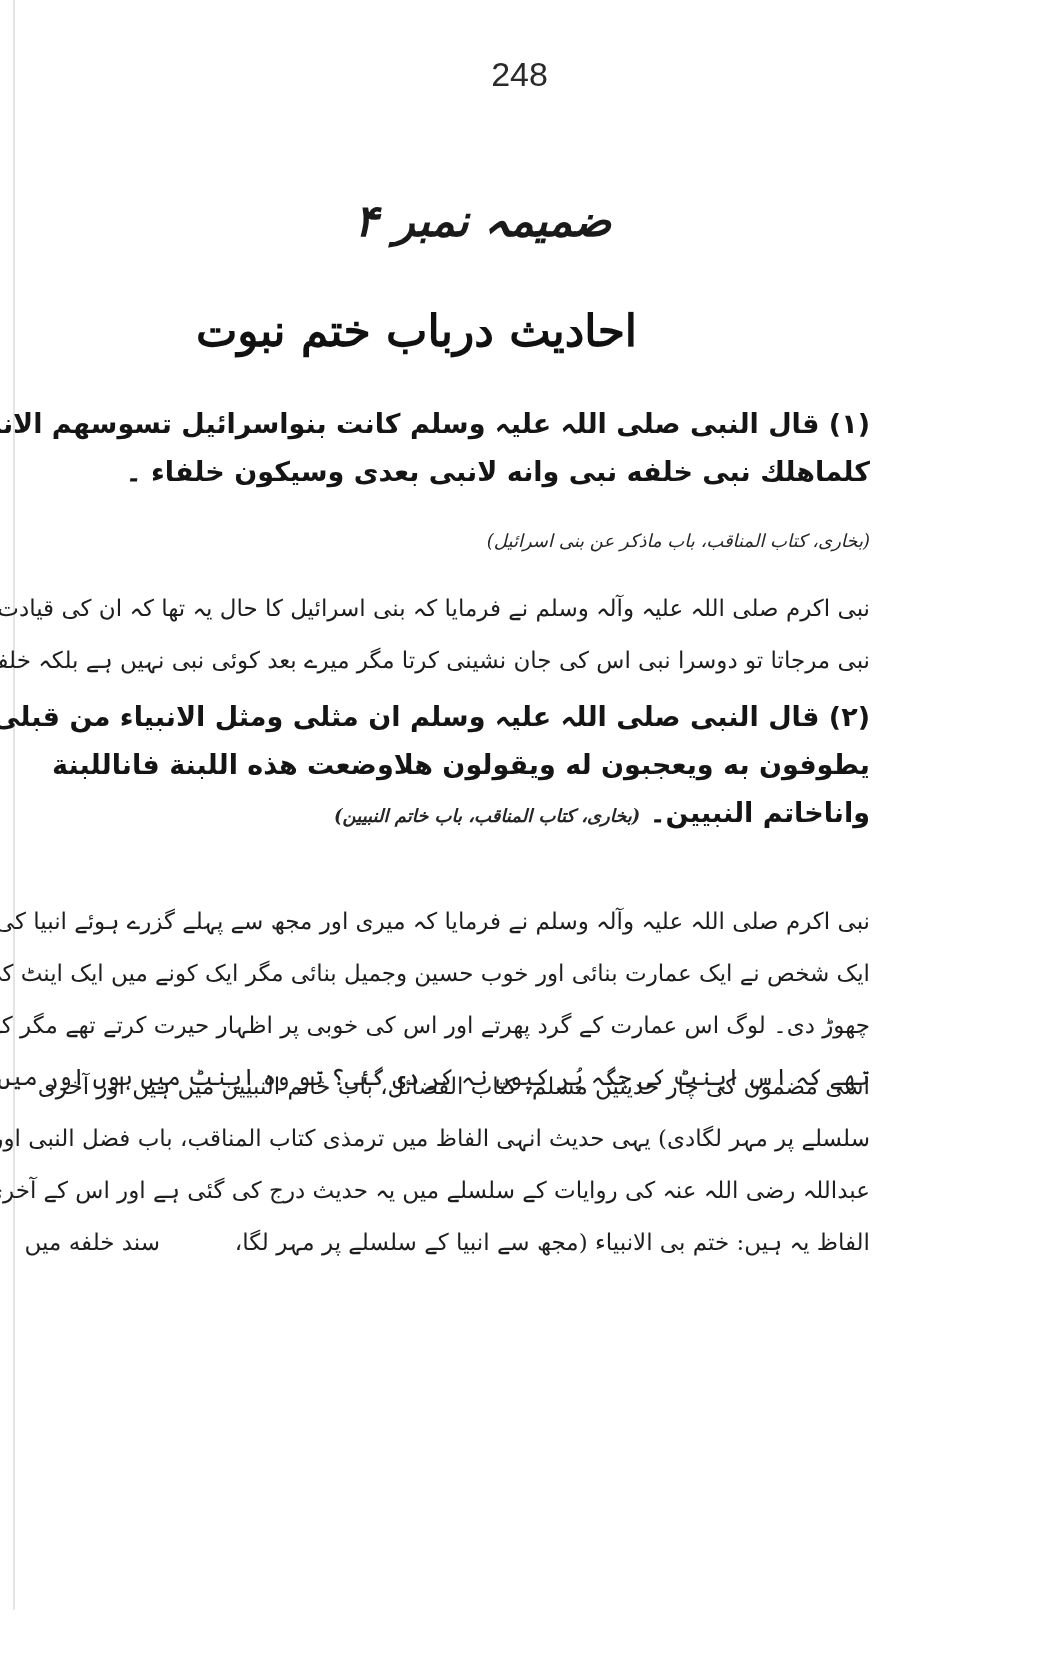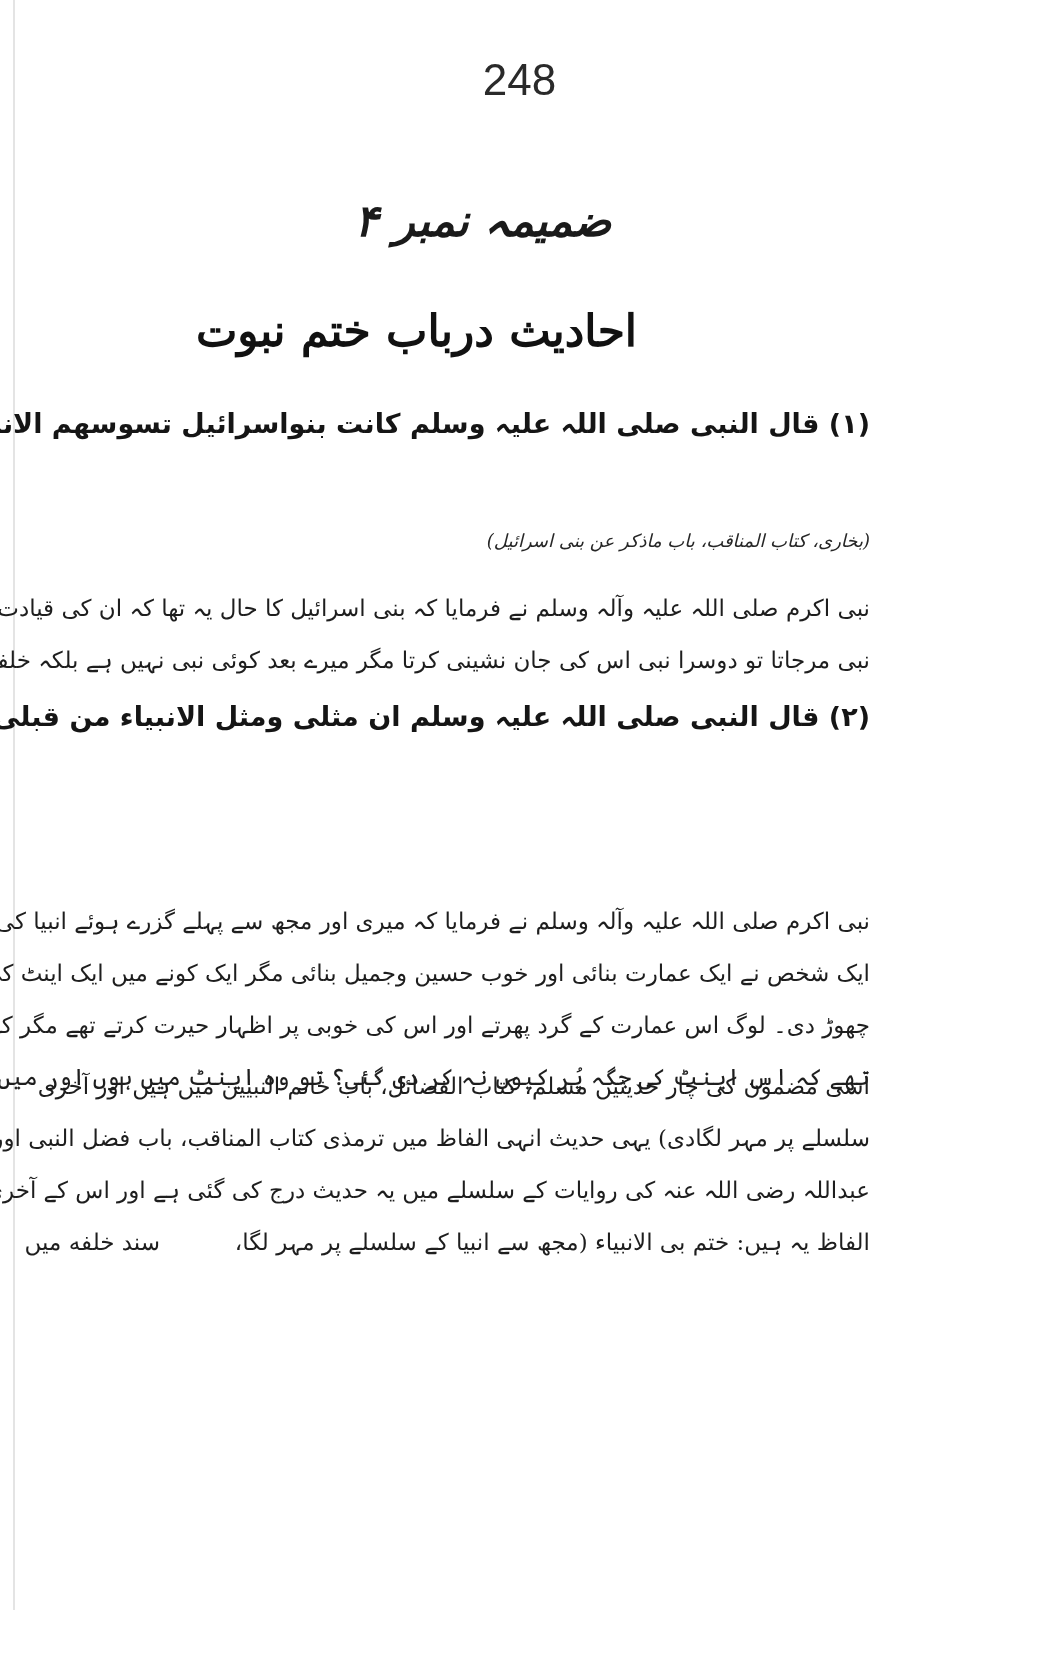--- a/index.html
+++ b/index.html
@@ -23,21 +23,21 @@
       height: 1610px;
       background: #e4e4e4;
     }
     .page-number {
       position: absolute;
       top: 55px;
       left: 0;
       width: 1039px;
       text-align: center;
       font-family: "Liberation Sans", sans-serif;
-      font-size: 44px;
+      font-size: 34px;
       color: #2a2a2a;
       letter-spacing: 0px;
     }
     .appendix-title {
       position: absolute;
       top: 195px;
       left: 0;
       width: 966px;
       text-align: center;
       direction: rtl;
@@ -102,33 +102,39 @@
 
 <div class="appendix-title">ضمیمہ نمبر ۴</div>
 
 <div class="main-title">احادیث درباب ختم نبوت</div>
 
 <div class="block arabic" id="h1">
   <span class="line">
     <span>(۱)</span>
     <span>قال النبی صلی اللہ علیہ وسلم کانت بنواسرائیل تسوسھم الانبیاء</span>
   </span>
+  <span class="line last">کلماھلك نبی خلفه نبی وانه لانبی بعدی وسیکون خلفاء ۔</span>
 </div>
 
 <div class="block citation citation-line" id="c1">(بخاری، کتاب المناقب، باب ماذکر عن بنی اسرائیل)</div>
 
 <div class="block urdu" id="t1">
   <span class="line">نبی اکرم صلی اللہ علیہ وآلہ وسلم نے فرمایا کہ بنی اسرائیل کا حال یہ تھا کہ ان کی قیادت کیا کرتے تھے، جب کوئی</span>
   <span class="line last">نبی مرجاتا تو دوسرا نبی اس کی جان نشینی کرتا مگر میرے بعد کوئی نبی نہیں ہے بلکہ خلفا ہوں گے۔</span>
 </div>
 
 <div class="block arabic" id="h2">
   <span class="line">
     <span>(۲)</span>
     <span>قال النبی صلی اللہ علیہ وسلم ان مثلی ومثل الانبیاء من قبلی کمثل</span>
+  </span>
+  <span class="line">یطوفون به ویعجبون له ویقولون هلاوضعت هذه اللبنة فاناللبنة</span>
+  <span class="line last">
+    <span>واناخاتم النبیین۔</span>
+    <span class="citation">(بخاری، کتاب المناقب، باب خاتم النبیین)</span>
   </span>
 </div>
 
 <div class="block urdu" id="t2">
   <span class="line">نبی اکرم صلی اللہ علیہ وآلہ وسلم نے فرمایا کہ میری اور مجھ سے پہلے گزرے ہوئے انبیا کی مثال ایسی ہے جیسے</span>
   <span class="line">ایک شخص نے ایک عمارت بنائی اور خوب حسین وجمیل بنائی مگر ایک کونے میں ایک اینٹ کی جگہ</span>
   <span class="line">چھوڑ دی۔ لوگ اس عمارت کے گرد پھرتے اور اس کی خوبی پر اظہار حیرت کرتے تھے مگر کہتے</span>
   <span class="line last">تھے کہ اس اینٹ کی جگہ پُر کیوں نہ کر دی گئی؟ تو وہ اینٹ میں ہوں اور میں خاتم النبیین ہوں۔“</span>
 </div>
 

